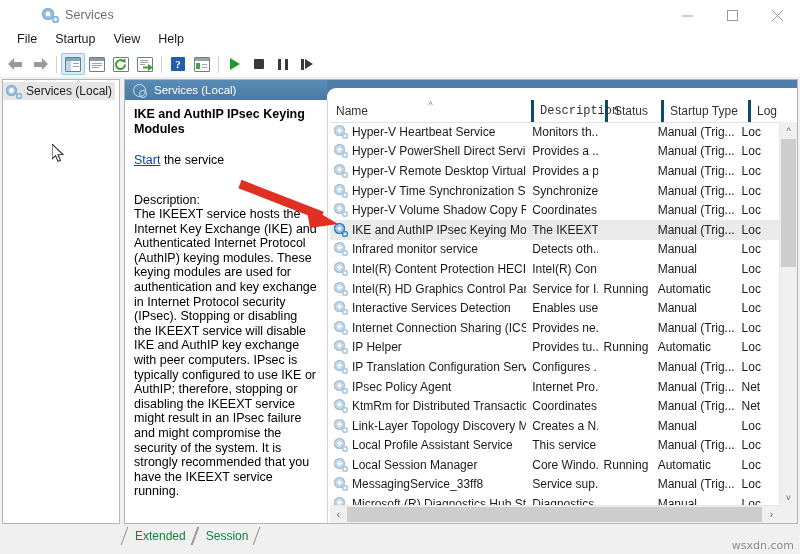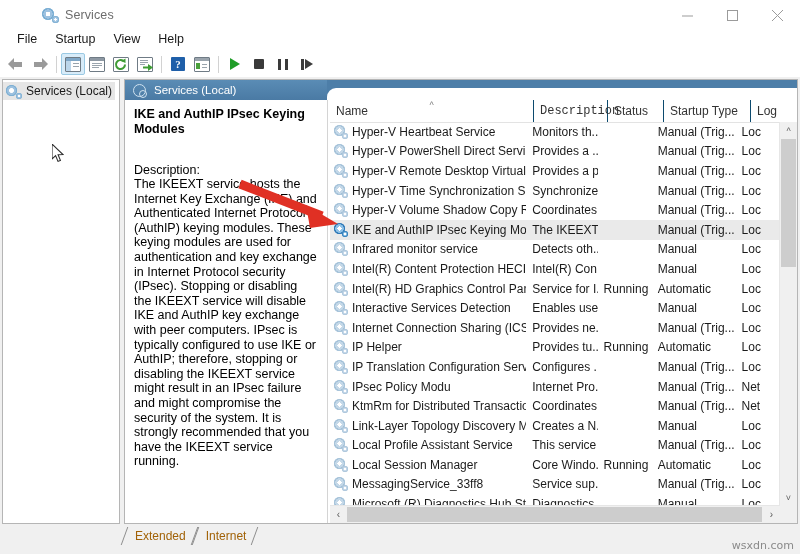--- a/index.html
+++ b/index.html
@@ -105,21 +105,21 @@
   .startline a{color:#0645ad;text-decoration:underline;cursor:pointer;}
   .desc-label{margin-top:26px;font-size:12.5px;}
   .desc-body{font-size:12.5px;line-height:14.6px;color:#000;}
   .vdiv{width:2px;background:#ffffff;border-left:1px solid #d4d4d4;}
 
   
   .listwrap{flex:1;position:relative;background:#fff;overflow:hidden;}
   .hdrrow{display:flex;height:22px;background:#fff;border-bottom:1px solid #e3e3e3;
           position:relative;}
   .hcell{font-size:12px;color:#333;display:flex;align-items:center;padding-left:6px;
-         box-sizing:border-box;border-right:1px solid #0c4a6e;position:relative;height:22px;}
+         box-sizing:border-box;border-right:3px solid #0c4a6e;position:relative;height:22px;}
   .hcell .sortchev{position:absolute;left:50%;top:1px;transform:translateX(-50%);
       font-size:9px;color:#7a7a7a;line-height:9px;}
   .c-name{width:204px;} .c-desc{width:74px;font-family:Liberation Mono, monospace;} .c-status{width:56px;}
   .c-startup{width:87px;} .c-logon{width:46px;border-right:none;}
 
   .rows{position:absolute;left:0;top:22px;right:17px;bottom:17px;overflow:hidden;}
   .row{display:flex;height:19.6px;align-items:center;}
   .row.sel{background:#eaeaea;}
   .cell{font-size:12px;color:#1b1b1b;white-space:nowrap;overflow:hidden;box-sizing:border-box;
         padding-left:6px;display:flex;align-items:center;height:19.6px;}
@@ -149,21 +149,21 @@
            border-top:1px solid #e6e6e6;display:flex;align-items:center;}
   .hsb-btn{width:17px;height:17px;display:flex;align-items:center;justify-content:center;
            font-size:10px;color:#5a5a5a;flex:none;}
   .hsb-track{flex:1;height:17px;position:relative;}
   .hsb-thumb{position:absolute;left:0;top:1px;bottom:1px;width:415px;background:#cdcdcd;}
   .corner{position:absolute;right:0;bottom:0;width:17px;height:17px;background:#f0f0f0;}
 
   
   .tabstrip{position:absolute;left:124px;bottom:9px;height:20px;display:flex;align-items:flex-end;}
   .tab{position:relative;height:18px;display:flex;align-items:center;padding:0 9px 0 11px;
-       font-size:12px;color:#a16207;}
+       font-size:12px;color:#15803d;}
   .tab:before{content:"";position:absolute;left:0;top:0;bottom:0;width:10px;
       border-left:1px solid #8d8d8d;transform:skewX(-20deg);}
   .tab:after{content:"";position:absolute;right:0;top:0;bottom:0;width:10px;
       border-right:1px solid #8d8d8d;transform:skewX(-20deg);}
   .tab.active{font-weight:normal;}
 
   
   .watermark{position:absolute;right:6px;bottom:2px;font-size:11px;color:#8a8a8a;
              font-family:"DejaVu Sans",sans-serif;}
 
@@ -319,20 +319,23 @@
           </div>
           <span>Services (Local)</span>
         </div>
         <div class="tabtop"></div>
       </div>
 
       <div class="panes">
 
         <div class="detail">
           <h1>IKE and AuthIP IPsec Keying Modules</h1>
+          <div class="startline">
+            <a>Start</a><span> the service</span>
+          </div>
           <div class="desc-label">Description:</div>
           <div class="desc-body">The IKEEXT service hosts the Internet Key Exchange (IKE) and Authenticated Internet Protocol (AuthIP) keying modules. These keying modules are used for authentication and key exchange in Internet Protocol security (IPsec). Stopping or disabling the IKEEXT service will disable IKE and AuthIP key exchange with peer computers. IPsec is typically configured to use IKE or AuthIP; therefore, stopping or disabling the IKEEXT service might result in an IPsec failure and might compromise the security of the system. It is strongly recommended that you have the IKEEXT service running.</div>
         </div>
 
         <div class="vdiv"></div>
 
         <div class="listwrap">
           <div class="hdrrow">
             <div class="hcell c-name">
               <span>Name</span>
@@ -513,21 +516,21 @@
                 <div class="cell status"></div>
                 <div class="cell startup">Manual (Trig...</div>
                 <div class="cell logon">Loc</div>
               </div>
               <div class="row">
                 <div class="cell name">
                   <div class="svcicon">
                     <div class="sg a"></div>
                     <div class="sg b"></div>
                   </div>
-                  <span>IPsec Policy Modu</span>
+                  <span>IPsec Policy Agent</span>
                 </div>
                 <div class="cell desc">Internet Pro...</div>
                 <div class="cell status"></div>
                 <div class="cell startup">Manual (Trig...</div>
                 <div class="cell logon">Net</div>
               </div>
               <div class="row">
                 <div class="cell name">
                   <div class="svcicon">
                     <div class="sg a"></div>
@@ -621,21 +624,21 @@
             <div class="hsb-btn">›</div>
           </div>
           <div class="corner"></div>
         </div>
 
       </div>
     </div>
 
     <div class="tabstrip">
       <div class="tab">Extended</div>
-      <div class="tab active">Internet</div>
+      <div class="tab active">Session</div>
     </div>
 
     <div class="watermark">wsxdn.com</div>
   </div>
 
   <svg class="cursor" viewBox="0 0 12 19">
     <polygon points="0,0 0,15 3.6,11.6 6,17.4 8.4,16.4 6.1,10.8 11,10.6" fill="#ffffff" stroke="#2b2b2b" stroke-width="1.1"></polygon>
   </svg>
 
   <svg class="annot">

